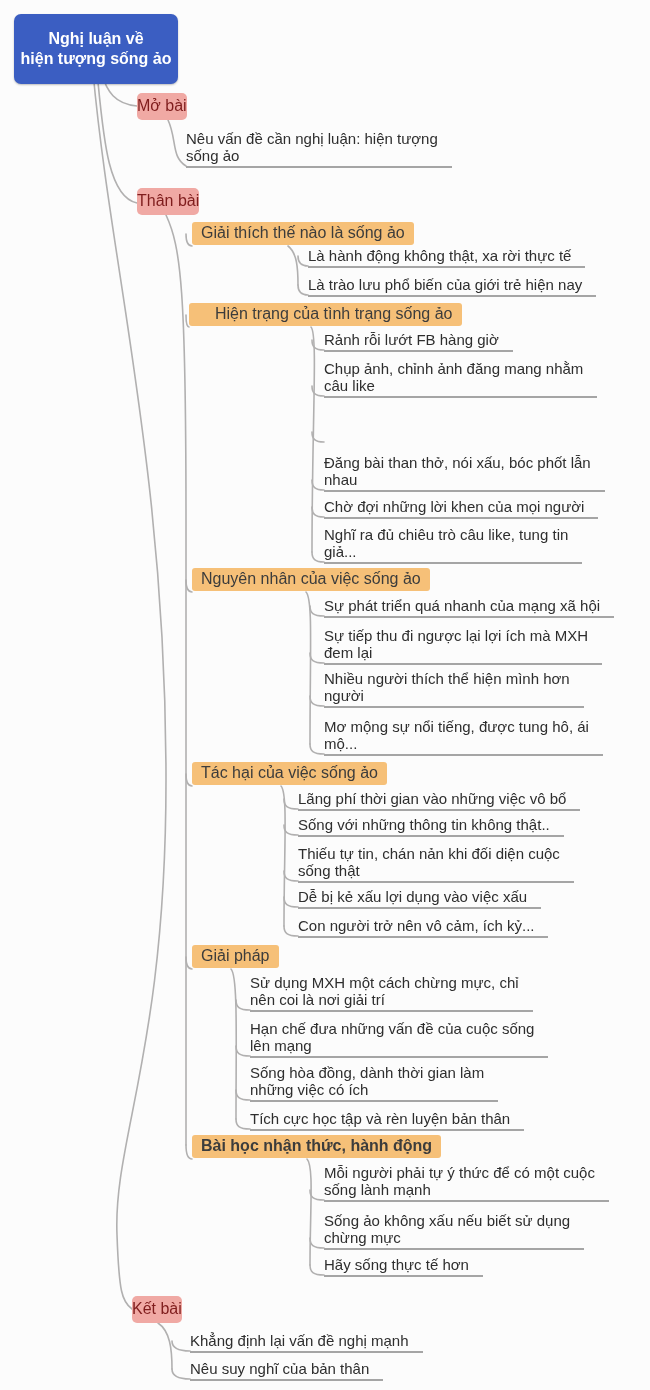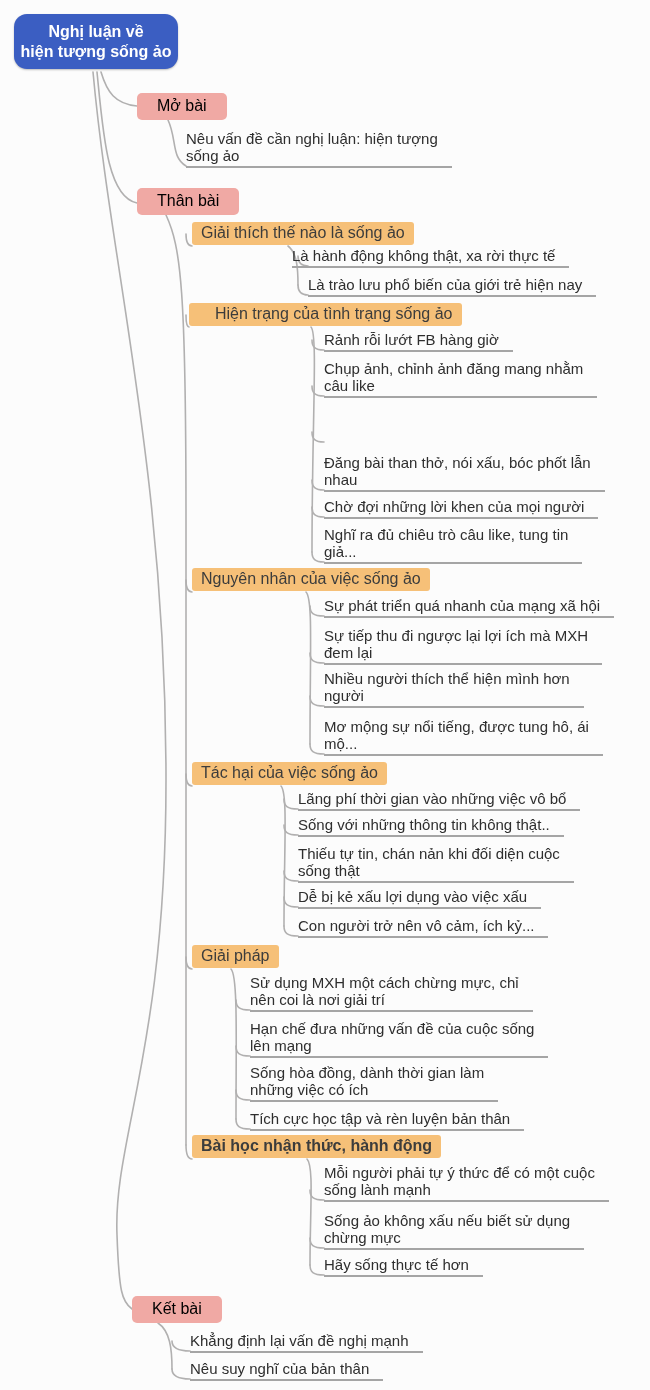--- a/index.html
+++ b/index.html
@@ -4,29 +4,29 @@
 <style>
   html,body{margin:0;padding:0;background:#fbfbfb;}
   #canvas{
     position:relative;width:650px;height:1390px;overflow:hidden;
     background:#fcfcfc;
     font-family:"Liberation Sans","DejaVu Sans",sans-serif;
   }
   #connectors{position:absolute;left:0;top:0;width:650px;height:1390px;}
   #connectors path{fill:none;stroke:var(--line,#b1b0b0);stroke-width:1.6;stroke-linecap:round;}
   .root-node{
-    position:absolute;left:14px;top:14px;width:164px;height:55px;
-    background:var(--root-bg,#3b5ec2);color:#ffffff;border-radius:13px;
+    position:absolute;left:14px;top:14px;width:164px;height:70px;
+    background:var(--root-bg,#3b5ec2);color:#ffffff;border-radius:7px;
     font-weight:bold;font-size:16px;line-height:20px;text-align:center;
     display:flex;align-items:center;justify-content:center;white-space:pre-line;
     box-shadow:0 1px 2px rgba(0,0,0,.25);
   }
   .branch{
-    position:absolute;background:var(--branch-bg,#f0a9a4);color:#000000;
-    font-size:16px;line-height:20px;padding:3px 20px 4px;border-radius:5px;
+    position:absolute;background:var(--branch-bg,#f0a9a4);color:#7f1d1d;
+    font-size:16px;line-height:20px;padding:3px 0 4px;border-radius:5px;
   }
   .section{
     position:absolute;background:var(--section-bg,#f6c078);color:#3c3c3c;
     font-size:16px;line-height:19px;padding:1px 9px 3px;border-radius:3px;
   }
   .section.bold{font-weight:bold;}
   .leaf{
     position:absolute;color:#2e2e2e;
     font-size:15px;line-height:17px;white-space:pre-line;
     border-bottom:2px solid #a5a5a5;padding:0 14px 2px 0;
@@ -97,21 +97,21 @@
   <div class="root-node">Nghị luận về
 hiện tượng sống ảo</div>
 
   <div class="branch" style="left:137px;top:93px;">Mở bài</div>
   <div class="leaf" style="left:186px;top:130px;">Nêu vấn đề cần nghị luận: hiện tượng
 sống ảo</div>
 
   <div class="branch" style="left:137px;top:188px;">Thân bài</div>
 
   <div class="section" style="left:192px;top:222px;">Giải thích thế nào là sống ảo</div>
-  <div class="leaf" style="left:292px;top:247px;">Là hành động không thật, xa rời thực tế</div>
+  <div class="leaf" style="left:308px;top:247px;">Là hành động không thật, xa rời thực tế</div>
   <div class="leaf" style="left:308px;top:276px;">Là trào lưu phổ biến của giới trẻ hiện nay</div>
 
   <div class="section" style="left:189px;top:303px;padding-left:26px;">Hiện trạng của tình trạng sống ảo</div>
   <div class="leaf" style="left:324px;top:331px;">Rảnh rỗi lướt FB hàng giờ</div>
   <div class="leaf" style="left:324px;top:360px;">Chụp ảnh, chỉnh ảnh đăng mang nhằm
 câu like</div>
   <div class="leaf" style="left:324px;top:454px;">Đăng bài than thở, nói xấu, bóc phốt lẫn
 nhau</div>
   <div class="leaf" style="left:324px;top:498px;">Chờ đợi những lời khen của mọi người</div>
   <div class="leaf" style="left:324px;top:526px;">Nghĩ ra đủ chiêu trò câu like, tung tin

